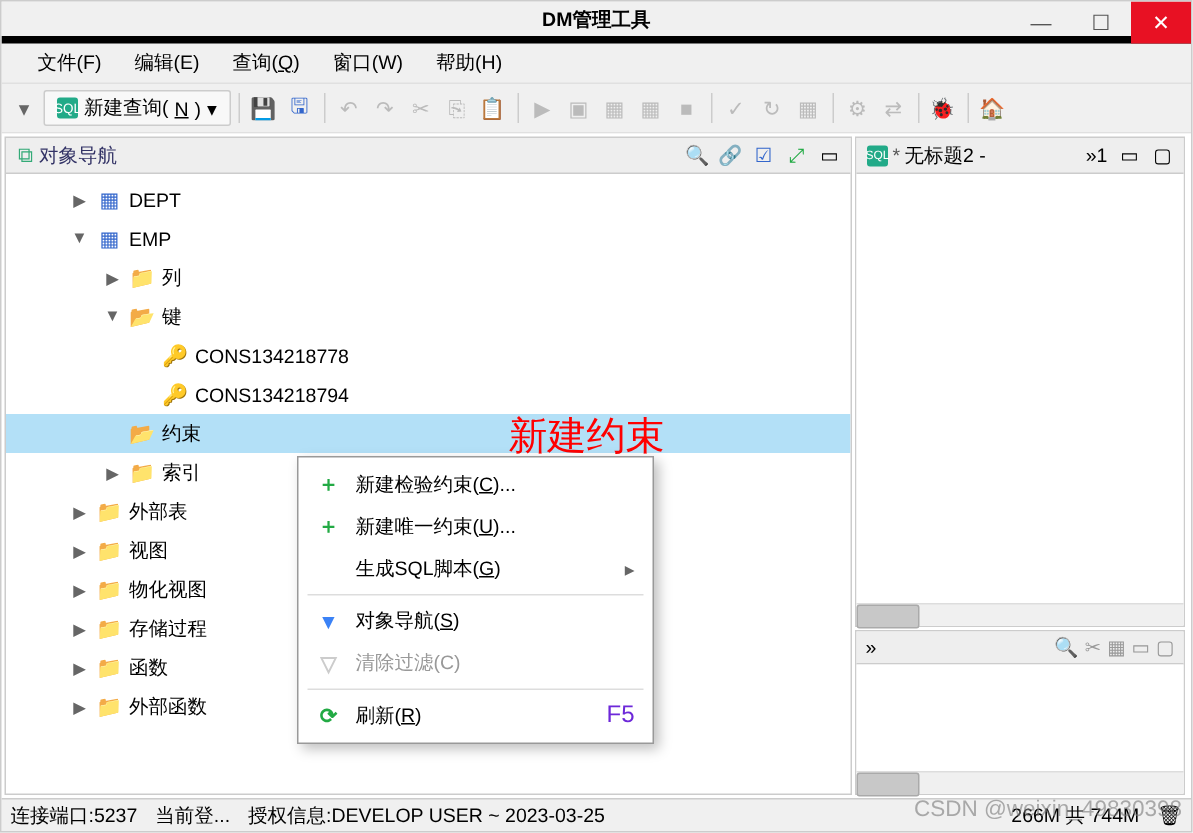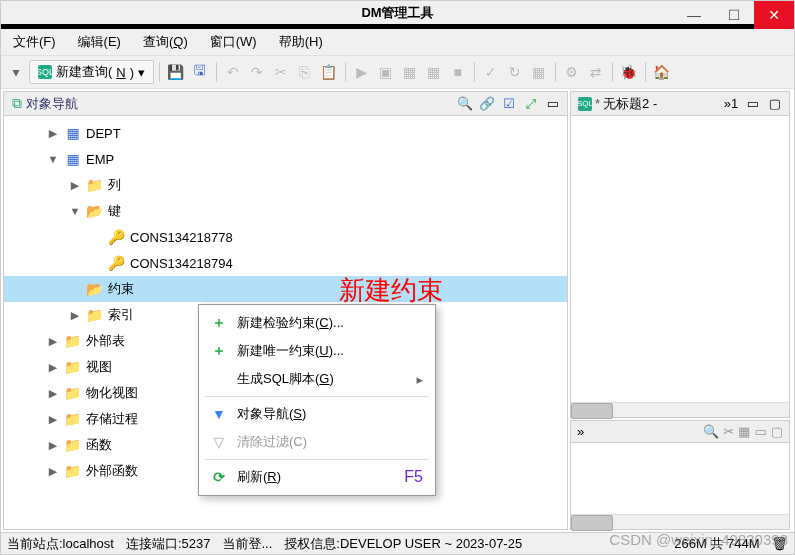--- a/index.html
+++ b/index.html
@@ -5,21 +5,21 @@
   * { box-sizing: border-box; margin: 0; padding: 0; font-family: "Microsoft YaHei", "SimSun", sans-serif; font-size: 13px; }
   body { width: 795px; height: 555px; background: #f0f0f0; display: flex; flex-direction: column; border: 1px solid #ccc; position: relative; overflow: hidden; }
   
   .titlebar { height: 28px; background: #f0f0f0; display: flex; align-items: center; justify-content: center; position: relative; border-bottom: 5px solid #000000; }
   .titlebar-title { font-weight: bold; font-size: 13px; }
   .win-controls { position: absolute; right: 0; top: 0; display: flex; height: 28px; }
   .win-btn { width: 40px; height: 28px; display: flex; align-items: center; justify-content: center; font-size: 14px; cursor: pointer; }
   .win-close { background: #e81123; color: #fff; }
   .win-min, .win-max { color: #555; }
   
-  .menubar { height: 26px; display: flex; align-items: center; padding: 0 6px; gap: 10px; background: #f0f0f0; }
+  .menubar { height: 26px; display: flex; align-items: center; padding: 0 18px; gap: 10px; background: #f0f0f0; }
   .menu-item { padding: 2px 6px; cursor: pointer; }
   .menu-item u { text-decoration: underline; }
   
   .toolbar { height: 34px; display: flex; align-items: center; padding: 0 4px; gap: 2px; background: #f0f0f0; border-top: 1px solid #e0e0e0; border-bottom: 1px solid #e0e0e0; }
   .tb-btn { width: 22px; height: 22px; display: flex; align-items: center; justify-content: center; border-radius: 2px; cursor: pointer; color: #666; font-size: 14px; }
   .tb-btn.dim { color: #bbb; }
   .tb-sep { width: 1px; height: 20px; background: #ccc; margin: 0 3px; }
   .tb-newquery { display: flex; align-items: center; height: 24px; padding: 0 8px; background: #f8f8f8; border: 1px solid #ccc; border-radius: 2px; cursor: pointer; gap: 4px; }
   .tb-newquery .qicon { width:14px; height:14px; background:#2a8; border-radius:2px; display:flex; align-items:center; justify-content:center; color:#fff; font-size:9px; }
   
@@ -301,22 +301,21 @@
   <div class="cm-item">
     <span class="cm-icon refresh">⟳</span>
     <span><span>刷新(</span><u>R</u><span>)</span></span>
     <span class="cm-shortcut">F5</span>
   </div>
 </div>
 
 <div class="annotation">新建约束</div>
 
 <div class="statusbar">
-  <span>当前站点:localhost</span>
   <span>连接端口:5237</span>
   <span>当前登...</span>
-  <span>授权信息:DEVELOP USER ~ 2023-07-25</span>
+  <span>授权信息:DEVELOP USER ~ 2023-03-25</span>
   <span style="flex:1"></span>
   <span>266M 共 744M</span>
   <span>🗑</span>
 </div>
 
 <div class="watermark">CSDN @weixin_49830398</div>
 
 </body></html>

